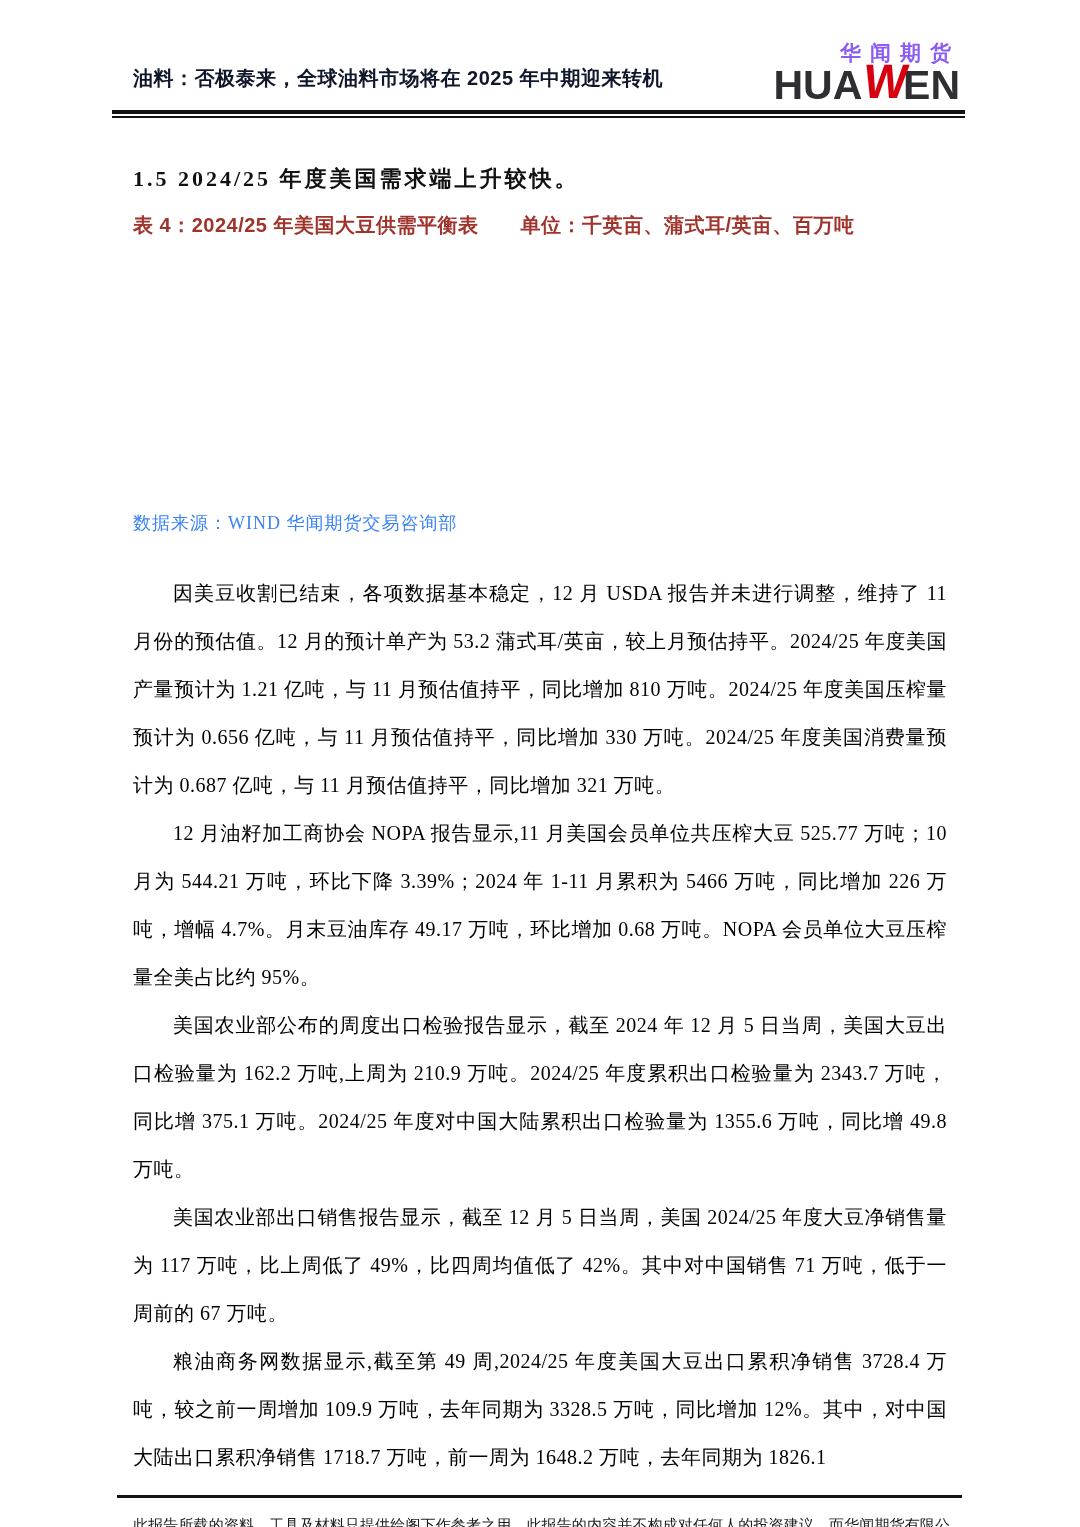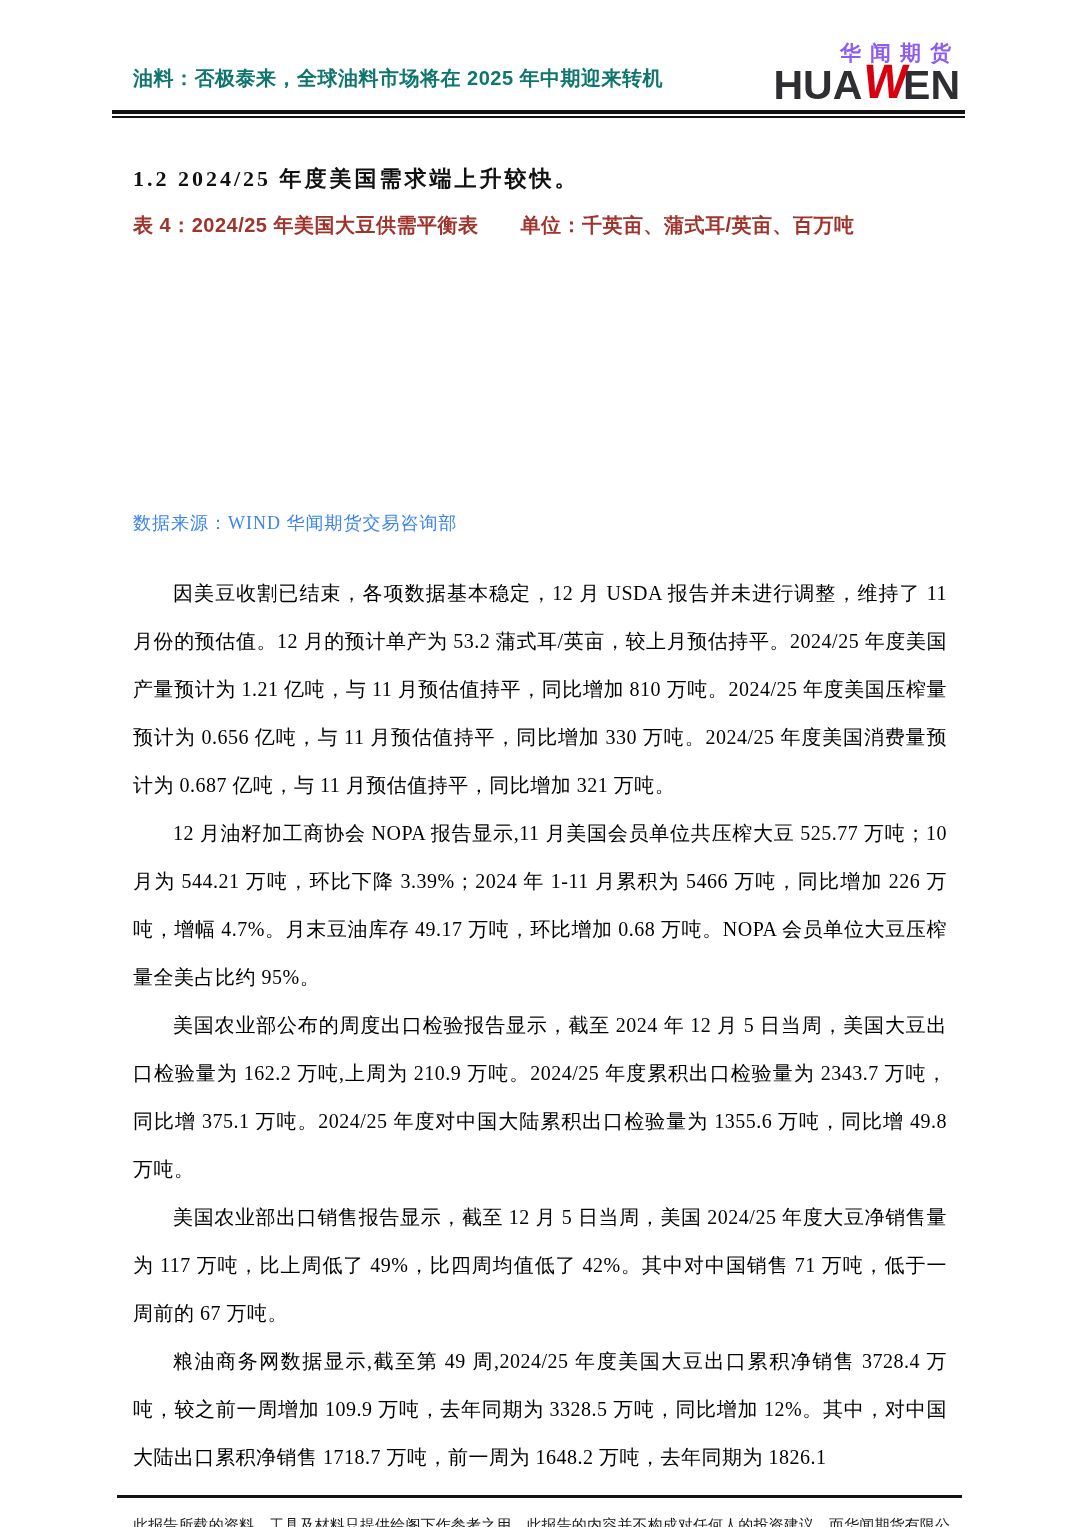--- a/index.html
+++ b/index.html
@@ -19,21 +19,21 @@
   .header {
     display: flex;
     justify-content: space-between;
     align-items: flex-end;
     padding: 42px 120px 4px 133px;
   }
   .header-title {
     font-family: "Liberation Sans", "DejaVu Sans", sans-serif;
     font-weight: bold;
     font-size: 20px;
-    color: #0f766e;
+    color: #0f172a;
     padding-bottom: 14px;
     letter-spacing: 0.5px;
   }
   .logo { text-align: left; line-height: 1; }
   .logo-cn {
     color: #8b5cf6;
     font-family: "Liberation Sans", "DejaVu Sans", sans-serif;
     font-weight: bold;
     font-size: 21px;
     letter-spacing: 9px;
@@ -126,21 +126,21 @@
     <div class="logo">
       <span class="logo-cn">华闻期货</span>
       <span class="logo-en"><span>HUA</span><span class="w">W</span><span>EN</span></span>
     </div>
   </div>
 
   <div class="header-rule"></div>
 
   <div class="content">
 
-    <div class="section-heading">1.2 2024/25 年度美国需求端上升较快。</div>
+    <div class="section-heading">1.5 2024/25 年度美国需求端上升较快。</div>
 
     <div class="table-caption">
       <span>表 4：2024/25 年美国大豆供需平衡表</span><span class="unit">单位：千英亩、蒲式耳/英亩、百万吨</span>
     </div>
 
     <div class="table-placeholder"></div>
 
     <div class="data-source">数据来源：WIND 华闻期货交易咨询部</div>
 
     <div class="body-text">

